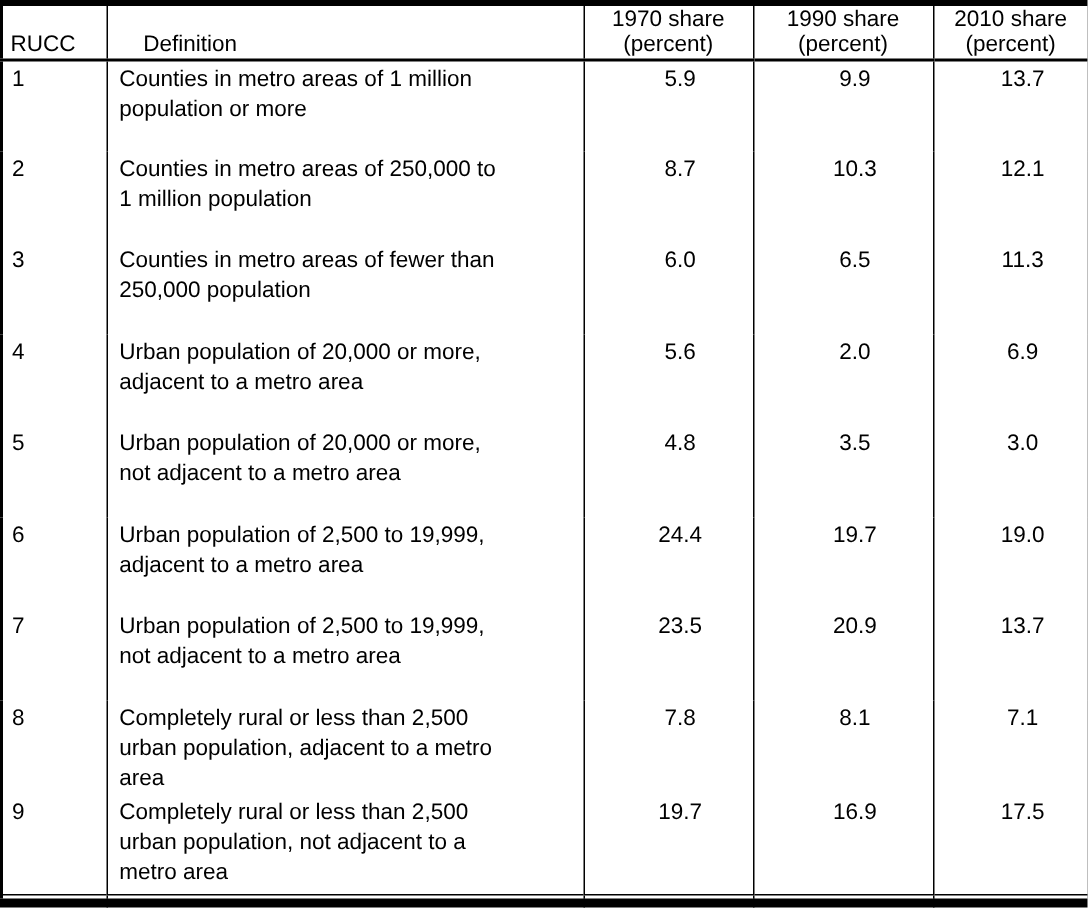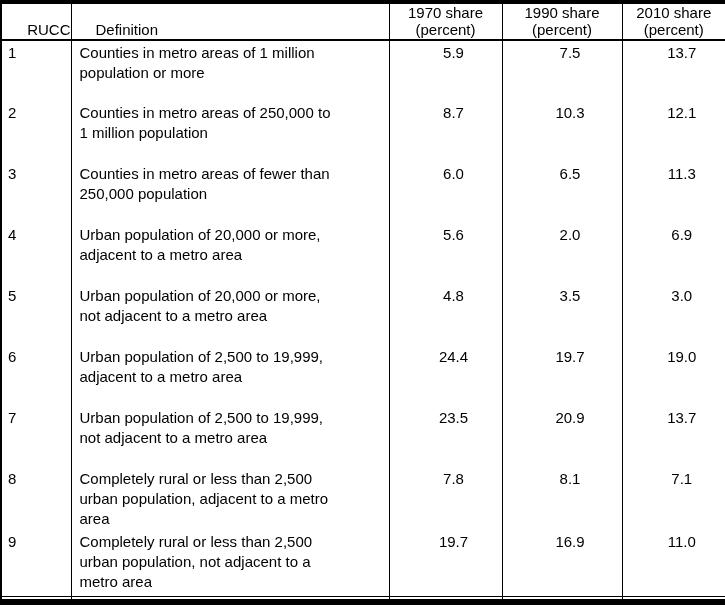--- a/index.html
+++ b/index.html
@@ -29,21 +29,21 @@
   th + th, td + td { border-left: 1px solid #000000; }
 
   
   thead th {
     font-weight: normal;
     vertical-align: bottom;
     border-bottom: 2px solid #000000;
     height: 37px;
     padding: 0 0 1px 0;
   }
-  th.h-rucc { text-align: right; padding-left: 5px; }
+  th.h-rucc { text-align: left; padding-left: 5px; }
   th.h-def  { text-align: left; padding-left: 24px; }
   th.h-num  { text-align: center; white-space: pre-line; line-height: 17px; }
 
   
   tbody td {
     vertical-align: top;
     padding-top: 2px;
     line-height: 20px;
   }
   tr.data-row td { height: 61px; }
@@ -83,21 +83,21 @@
         <th class="h-num">2010 share
 (percent)</th>
       </tr>
     </thead>
     <tbody>
       <tr class="data-row">
         <td class="c-rucc">1</td>
         <td class="c-def">Counties in metro areas of 1 million
 population or more</td>
         <td class="c-num">5.9</td>
-        <td class="c-num">7.5</td>
+        <td class="c-num">9.9</td>
         <td class="c-num">13.7</td>
       </tr>
       <tr class="data-row">
         <td class="c-rucc">2</td>
         <td class="c-def">Counties in metro areas of 250,000 to
 1 million population</td>
         <td class="c-num">8.7</td>
         <td class="c-num">10.3</td>
         <td class="c-num">12.1</td>
       </tr>
@@ -150,21 +150,21 @@
         <td class="c-num">8.1</td>
         <td class="c-num">7.1</td>
       </tr>
       <tr class="data-row last">
         <td class="c-rucc">9</td>
         <td class="c-def">Completely rural or less than 2,500
 urban population, not adjacent to a
 metro area</td>
         <td class="c-num">19.7</td>
         <td class="c-num">16.9</td>
-        <td class="c-num">11.0</td>
+        <td class="c-num">17.5</td>
       </tr>
       <tr class="spacer-row">
         <td></td>
         <td></td>
         <td></td>
         <td></td>
         <td></td>
       </tr>
     </tbody>
   </table>

